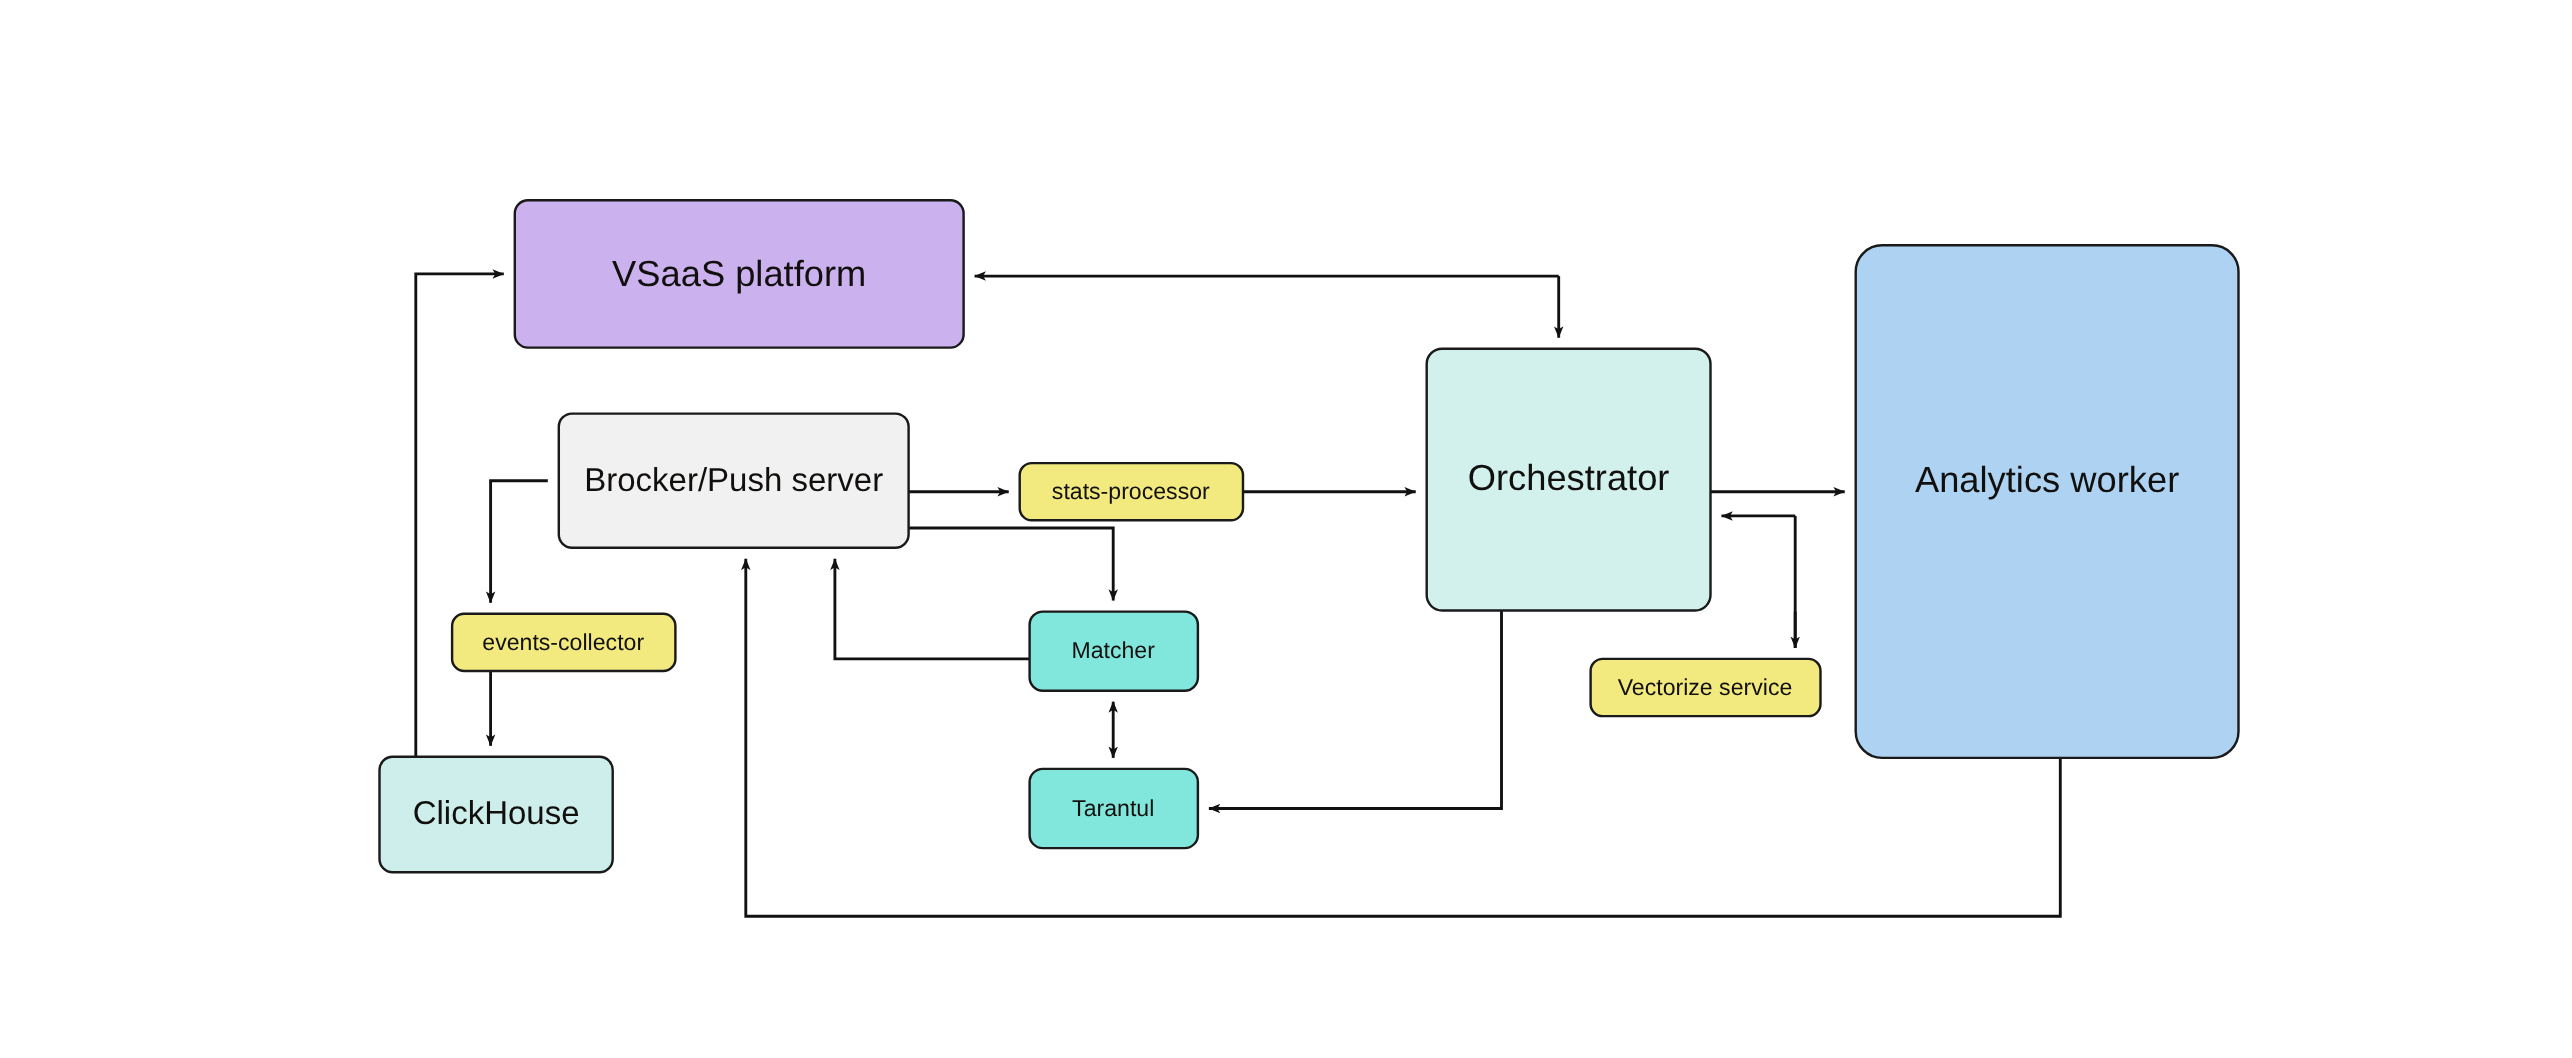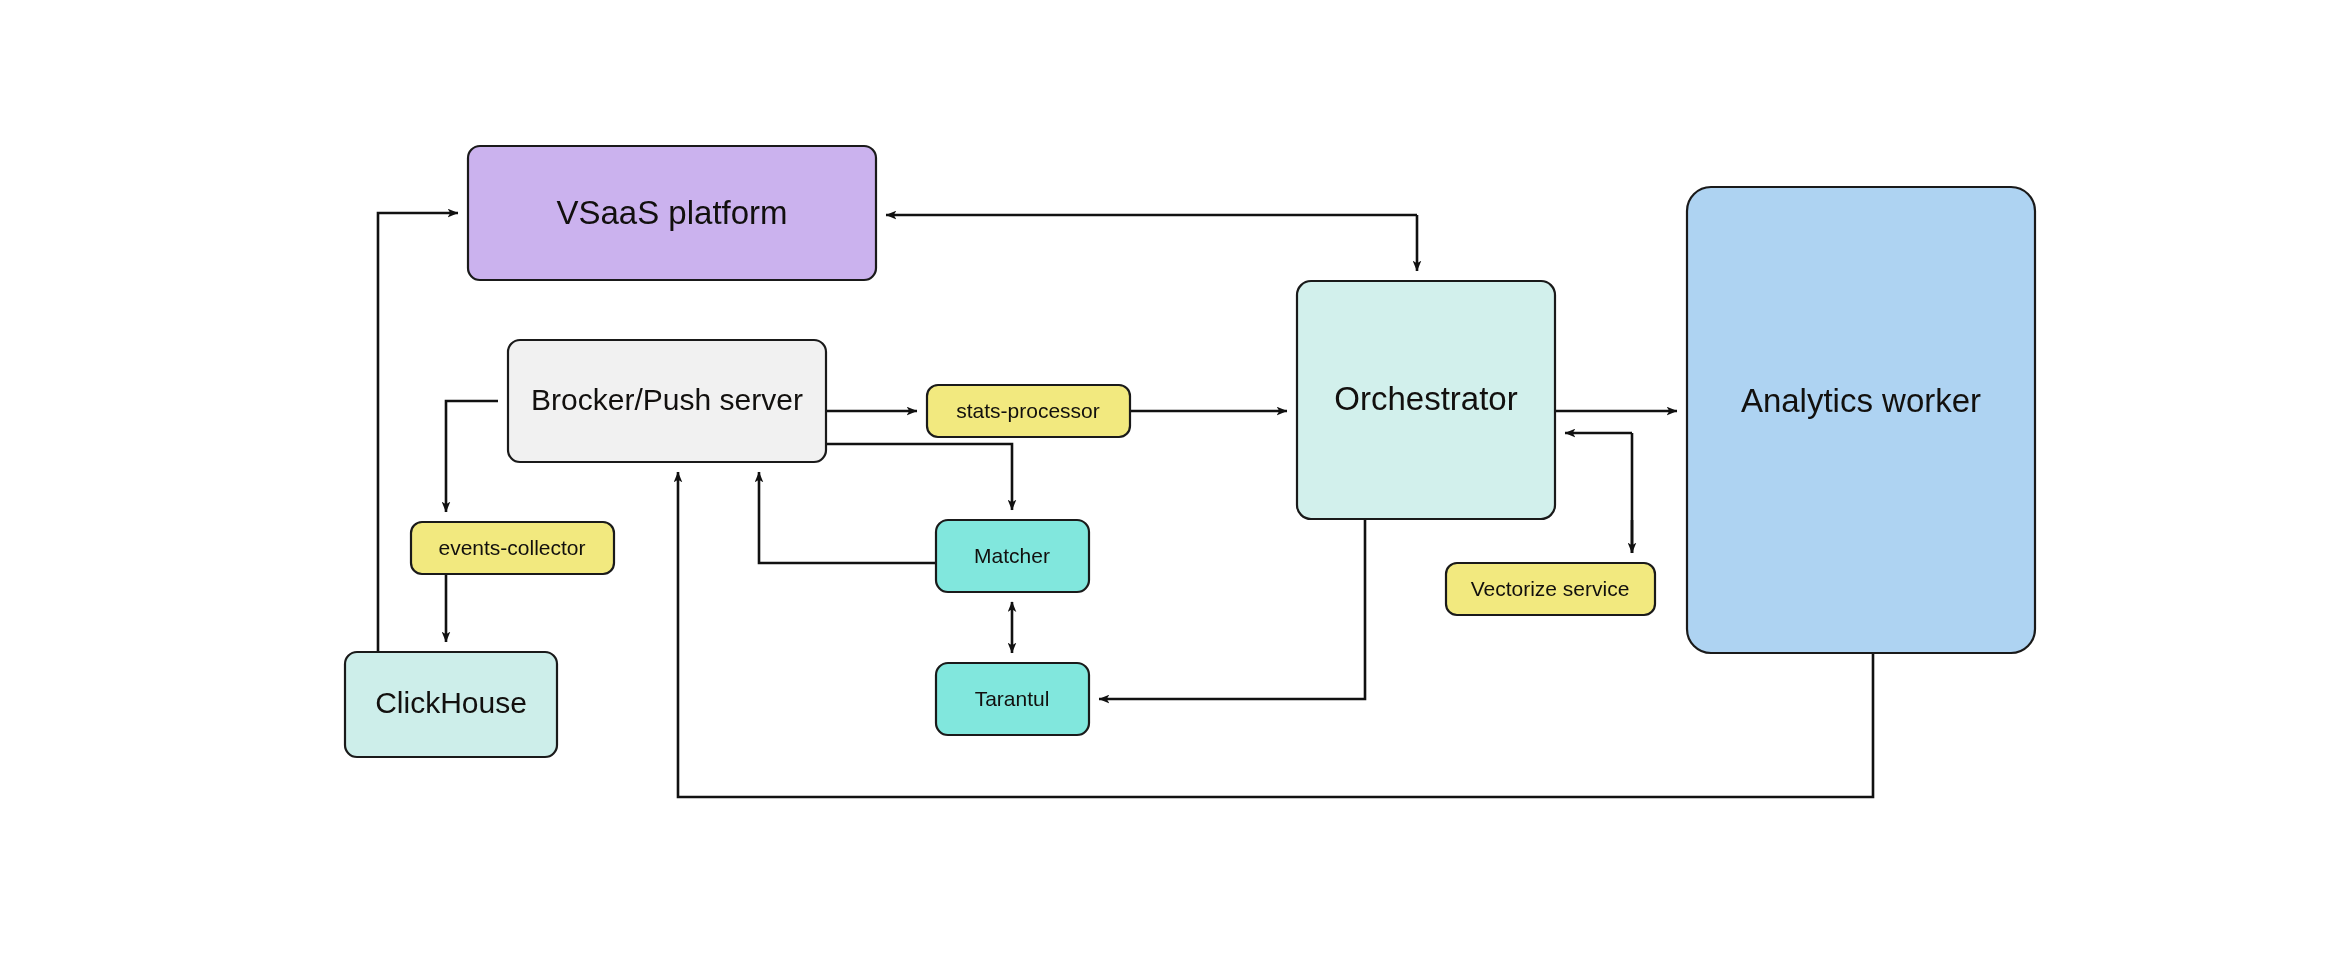--- a/index.html
+++ b/index.html
@@ -12,20 +12,21 @@
     width: 2338px;
     height: 962px;
     font-family: "Liberation Sans", sans-serif;
     overflow: hidden;
   }
   #diagram-root {
     position: relative;
     width: 2338px;
     height: 863px;
     background: #ffffff;
+    margin-top: 36px;
   }
   svg#diagram-svg {
     position: absolute;
     top: 0;
     left: 0;
     width: 2338px;
     height: 962px;
     display: block;
   }
   .node-rect {

